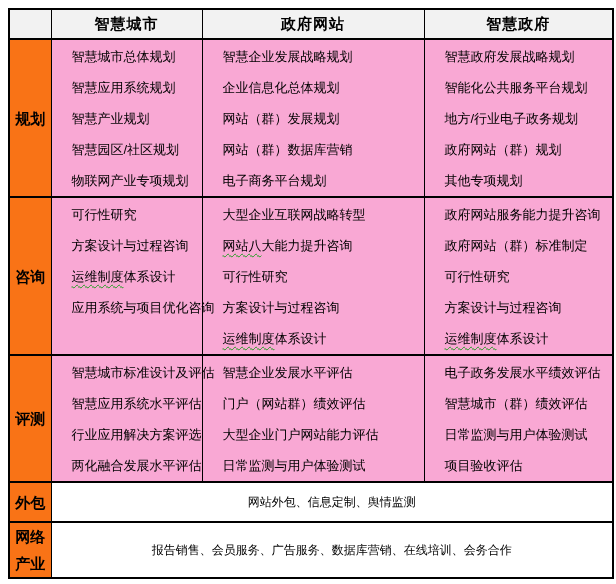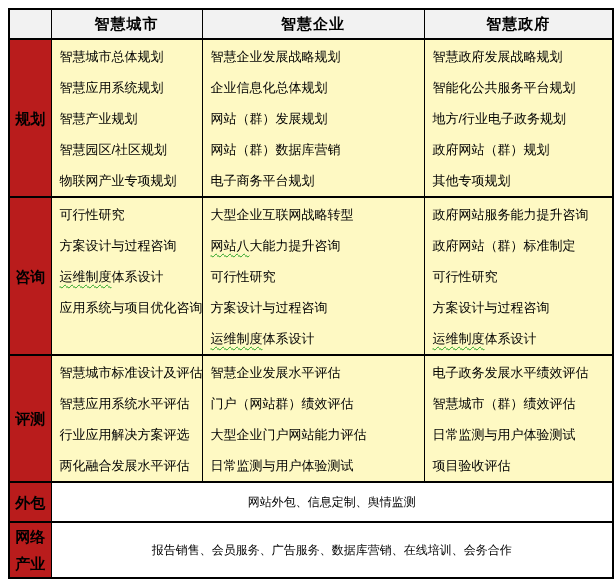--- a/index.html
+++ b/index.html
@@ -36,32 +36,32 @@
   thead tr { height: 30px; }
   thead th {
     background: #f2f2f2;
     font-weight: bold;
     font-size: 15px;
     text-align: center;
     vertical-align: middle;
     letter-spacing: 1px;
   }
   th.row-label {
-    background: #b91c1c;
+    background: #f97316;
     font-weight: bold;
     font-size: 15px;
     text-align: center;
     vertical-align: middle;
     line-height: 27px;
     padding: 0 5px;
   }
   td.item-cell {
-    background: #fef9c3;
+    background: #f9a8d4;
     vertical-align: top;
-    padding: 1px 2px 0 8px;
+    padding: 1px 2px 0 20px;
   }
   .item {
     height: 31px;
     line-height: 31px;
     font-size: 13px;
     white-space: nowrap;
   }
   td.span-cell {
     background: #ffffff;
     text-align: center;
@@ -90,21 +90,21 @@
     <colgroup>
       <col class="c-label">
       <col class="c-city">
       <col class="c-ent">
       <col class="c-gov">
     </colgroup>
     <thead>
       <tr>
         <th></th>
         <th>智慧城市</th>
-        <th>智慧企业</th>
+        <th>政府网站</th>
         <th>智慧政府</th>
       </tr>
     </thead>
     <tbody>
         <tr>
           <th class="row-label">规划</th>
           <td class="item-cell">
             <div class="item">智慧城市总体规划</div>
             <div class="item">智慧应用系统规划</div>
             <div class="item">智慧产业规划</div>

